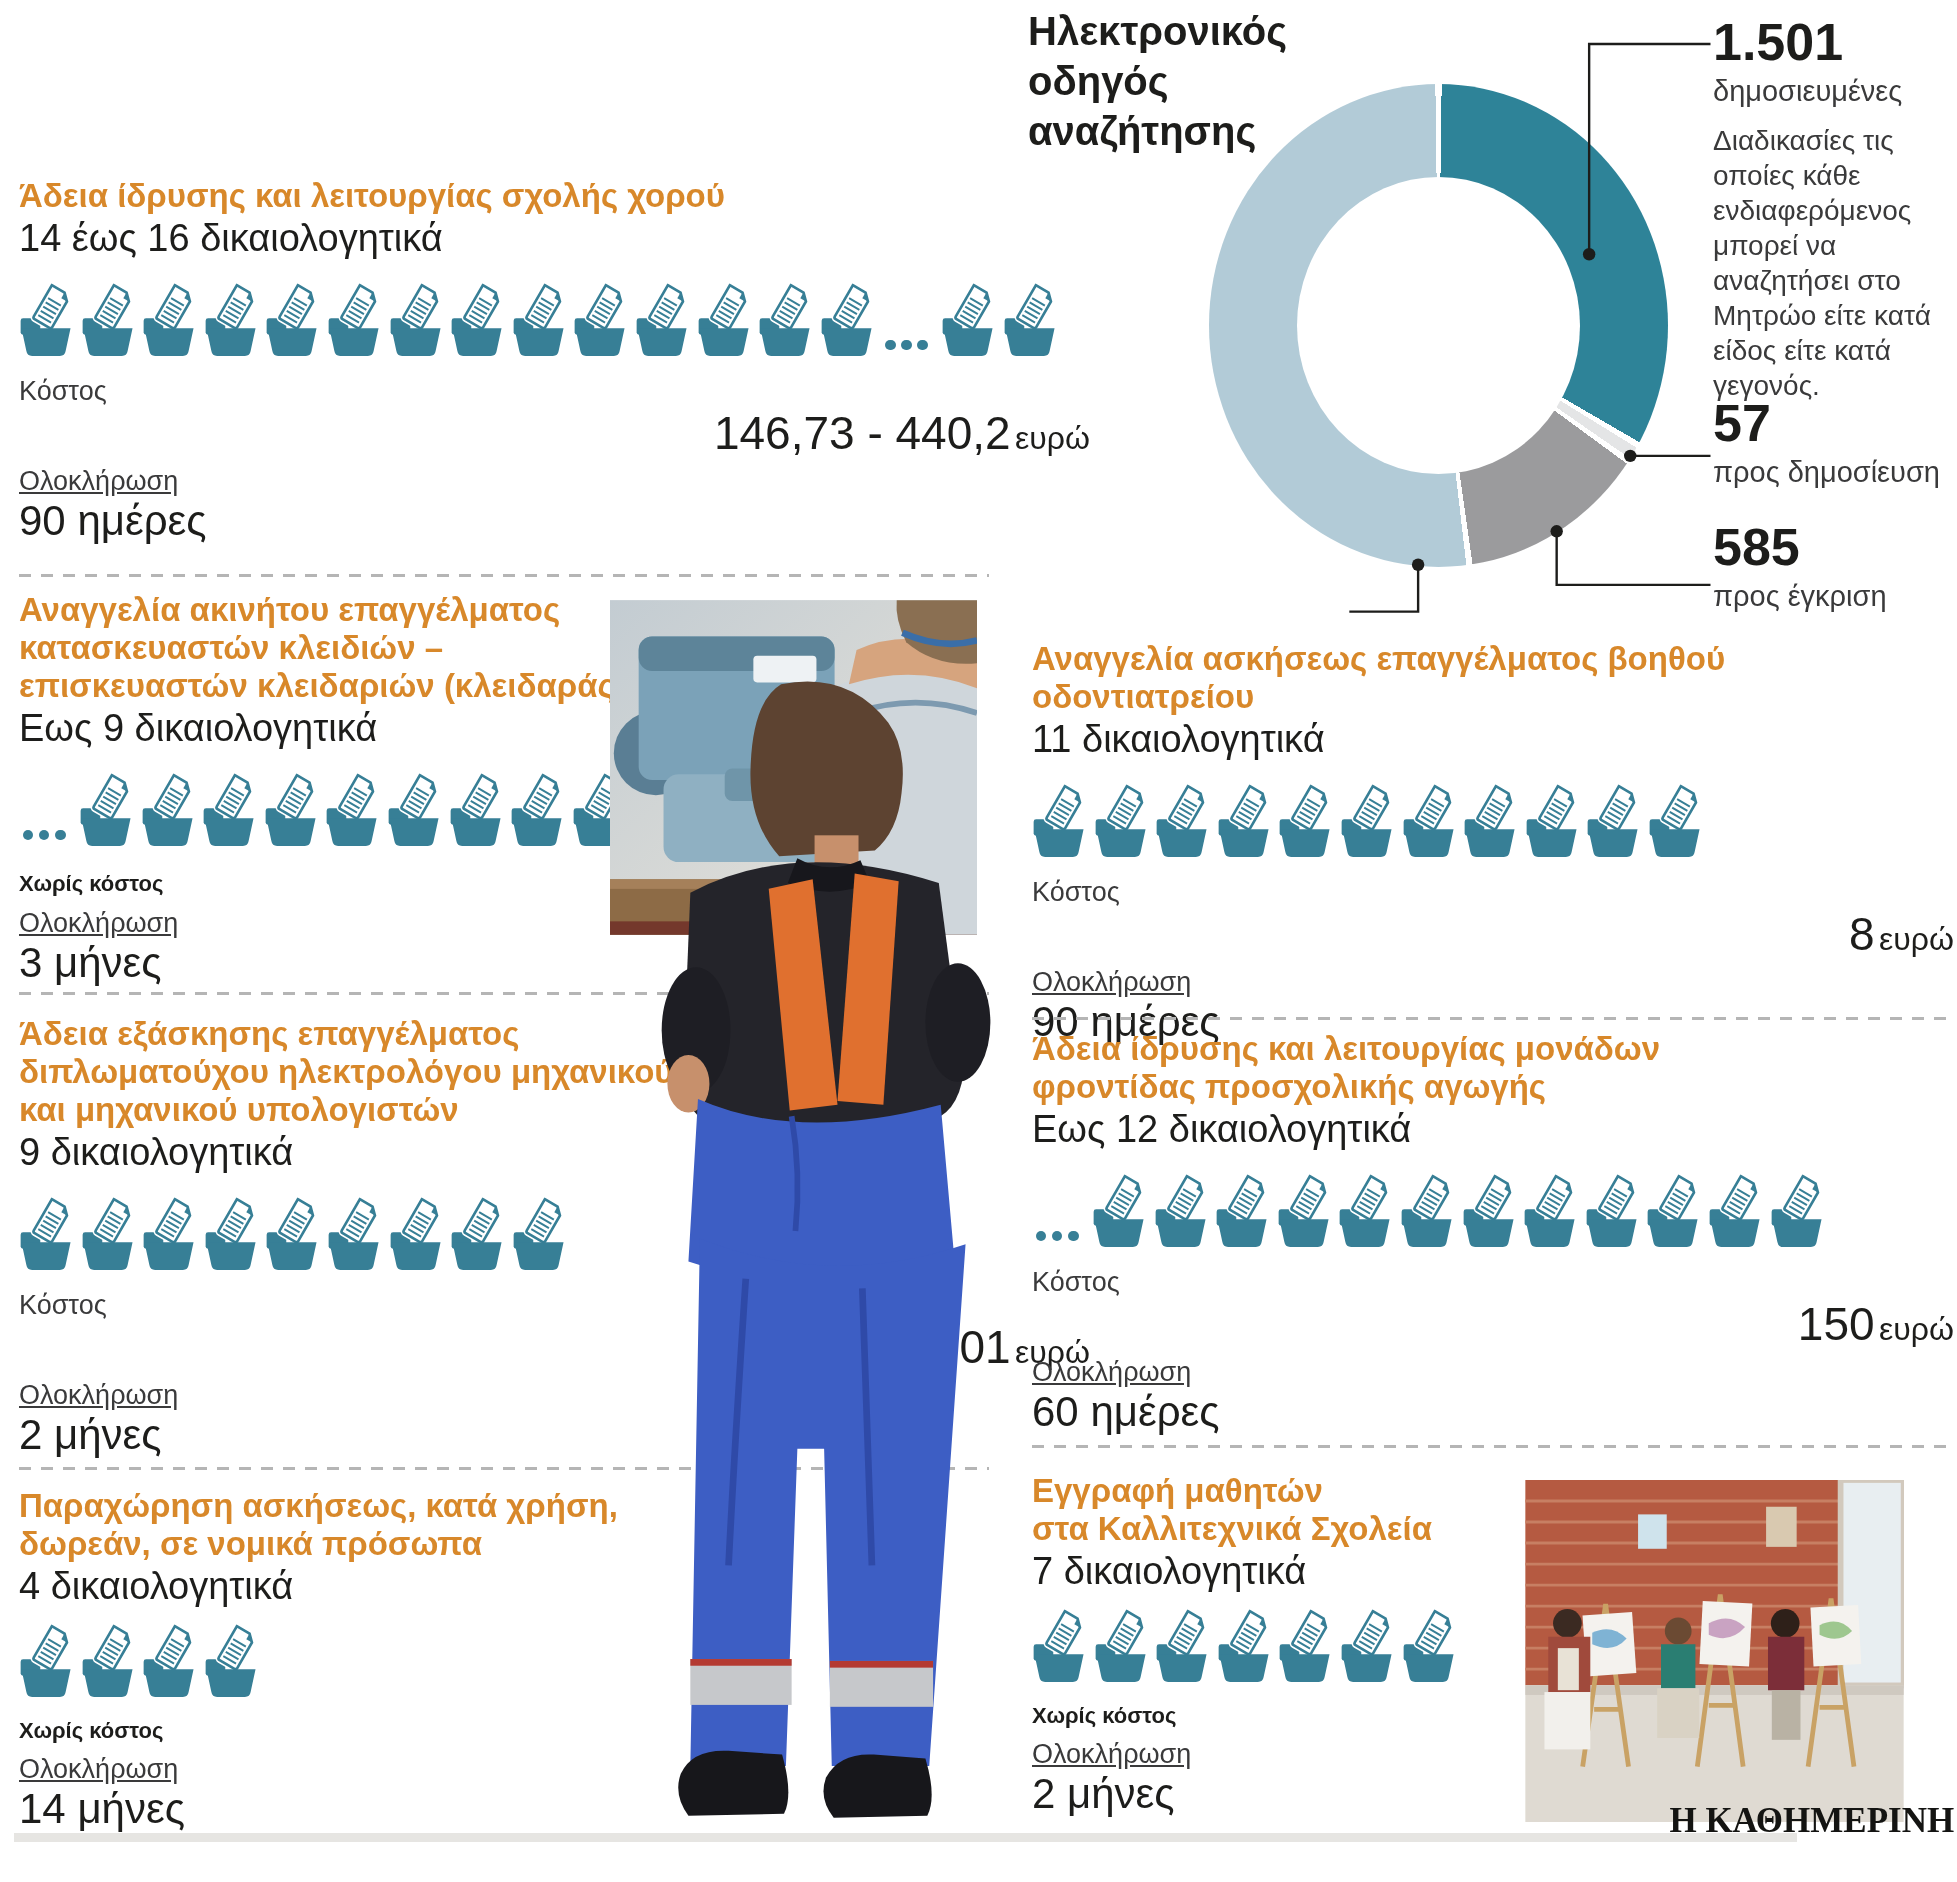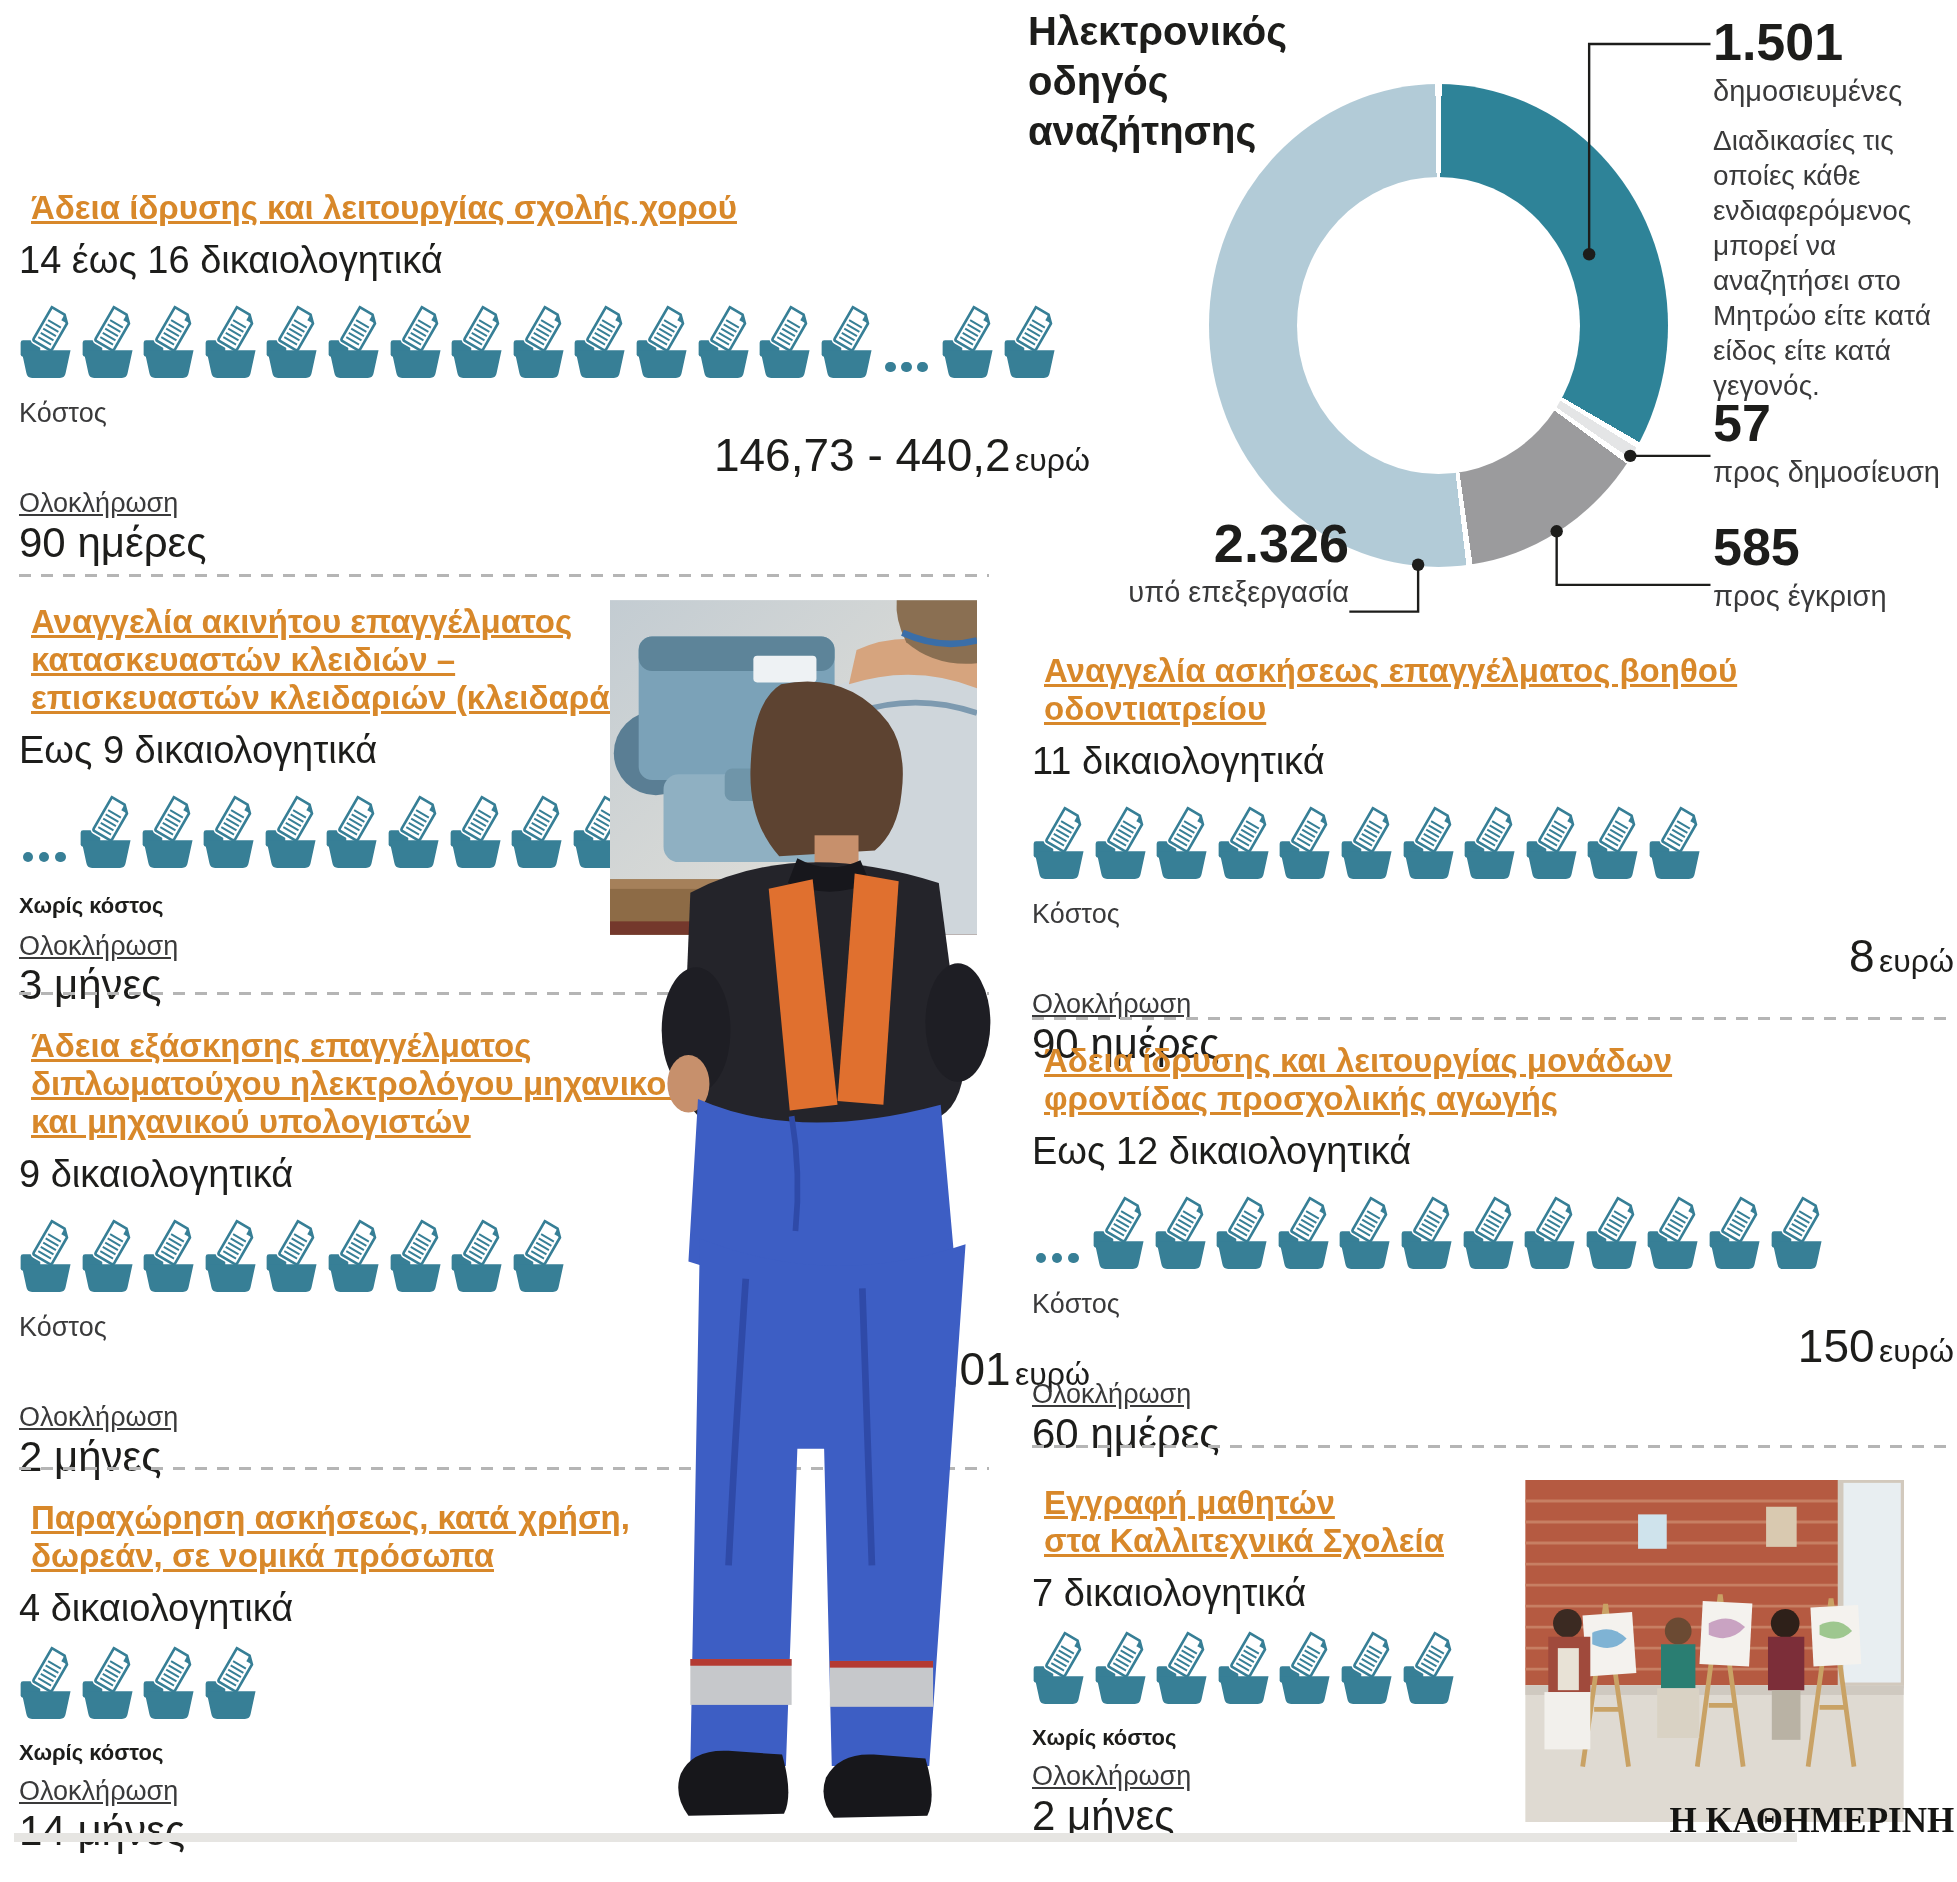--- a/index.html
+++ b/index.html
@@ -3,21 +3,21 @@
 <meta charset="utf-8">
 <style>
   html,body{margin:0;padding:0;background:#fff;}
   body{font-family:"Liberation Sans","DejaVu Sans",sans-serif;color:#1d1d1b;}
   .canvas{position:relative;width:1958px;height:1882px;background:#fff;overflow:hidden;}
 
   .main-title{position:absolute;left:19px;top:36px;margin:0;font-size:63px;font-weight:700;
     color:#47889f;letter-spacing:-1px;}
 
   .sec{position:absolute;}
-  .sec-title{margin:12px;font-size:33px;line-height:38px;font-weight:700;color:#d8882a;white-space:pre-line;text-decoration:underline;}
+  .sec-title{margin:0;font-size:33px;line-height:38px;font-weight:700;color:#d8882a;white-space:pre-line;}
   .meta{margin:1.9px 0 0;font-size:38px;line-height:42px;color:#1d1d1b;}
   .meta .b{font-weight:400;}
   .icons{margin-top:38px;height:61px;display:flex;align-items:flex-end;}
   .doc-svg{width:54px;height:76px;margin-right:7.6px;color:#377f96;flex:0 0 auto;}
   .dots{display:flex;gap:5.7px;margin:0 13.4px 7.6px 3.8px;align-self:flex-end;}
   .dots i{width:10.5px;height:10.5px;border-radius:50%;background:#377f96;display:block;}
   .lbl{margin:19px 0 0;font-size:27px;line-height:29px;color:#3a3a3b;}
   .lbl.c2{margin-top:9.6px;text-decoration:underline;}
   .val{margin:1.9px 0 0;text-align:right;}
   .big{font-size:46px;line-height:50px;color:#1d1d1b;}
@@ -277,24 +277,20 @@
     <p class="co-lbl">δημοσιευμένες</p>
     <p class="co-note">Διαδικασίες τις οποίες κάθε ενδιαφερόμενος μπορεί να αναζητήσει στο Μητρώο είτε κατά είδος είτε κατά γεγονός.</p>
   </div>
   <div class="callout" style="left:1713px;top:396px">
     <p class="co-num">57</p>
     <p class="co-lbl">προς δημοσίευση</p>
   </div>
   <div class="callout" style="left:1713px;top:520px">
     <p class="co-num">585</p>
     <p class="co-lbl">προς έγκριση</p>
-  </div>
-  <div class="callout co-right" style="left:1099px;top:516px;width:250px">
-    <p class="co-num">2.326</p>
-    <p class="co-lbl">υπό επεξεργασία</p>
   </div>
 
   <section class="sec" style="left:1032px;top:640px;width:922px">
     <h2 class="sec-title">Αναγγελία ασκήσεως επαγγέλματος βοηθού οδοντιατρείου</h2>
     <p class="meta"><span class="b">11</span><span> δικαιολογητικά</span></p>
     <div class="icons">
         <svg class="doc-svg" viewBox="0 0 66 92">
           <use href="#doc-tray"></use>
         </svg>
         <svg class="doc-svg" viewBox="0 0 66 92">

